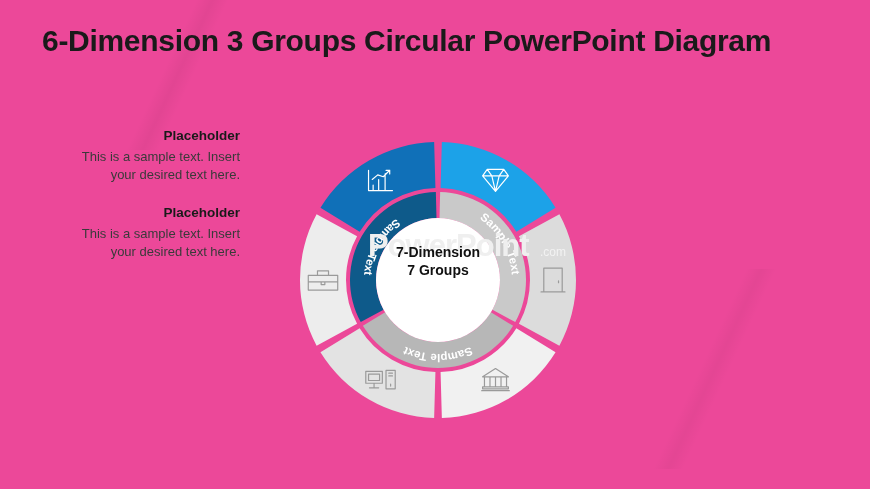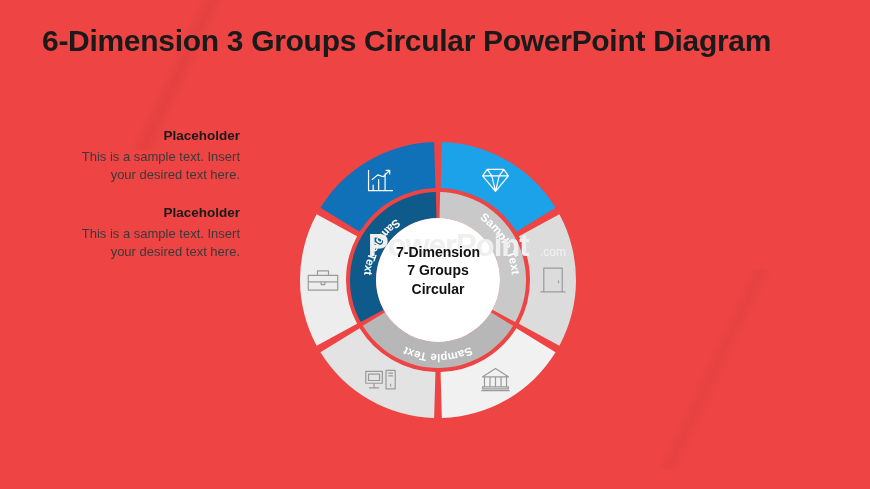--- a/index.html
+++ b/index.html
@@ -3,21 +3,21 @@
 <meta charset="utf-8">
 <style>
   html,body{margin:0;padding:0;}
   body{
     width:870px;height:489px;
     background:#ffffff;
     font-family:"Liberation Sans", sans-serif;
     overflow:hidden;
     position:relative;
   }
-  .slide{position:absolute;inset:0;background:#ef4444;padding-left:48px;}
+  .slide{position:absolute;inset:0;background:#ec4899;padding-left:48px;}
 
   
   .streak{
     position:absolute;left:-40px;top:-30px;width:460px;height:180px;
     background:linear-gradient(115deg, rgba(0,0,0,0) 46%, rgba(0,0,0,0.045) 49%, rgba(0,0,0,0) 52%);
     pointer-events:none;
   }
   .streak2{
     position:absolute;right:-60px;bottom:20px;width:420px;height:200px;
     background:linear-gradient(115deg, rgba(0,0,0,0) 46%, rgba(0,0,0,0.035) 49%, rgba(0,0,0,0) 52%);
@@ -139,16 +139,15 @@
   </div>
 
   <div class="watermark">
     <div class="wm-main">PowerPoint</div>
     <div class="wm-dot">.com</div>
   </div>
 
   <div class="center-label">
     <div>7-Dimension</div>
     <div>7 Groups</div>
-    <div>Circular</div>
   </div>
 
 </div>
 
 </body></html>

